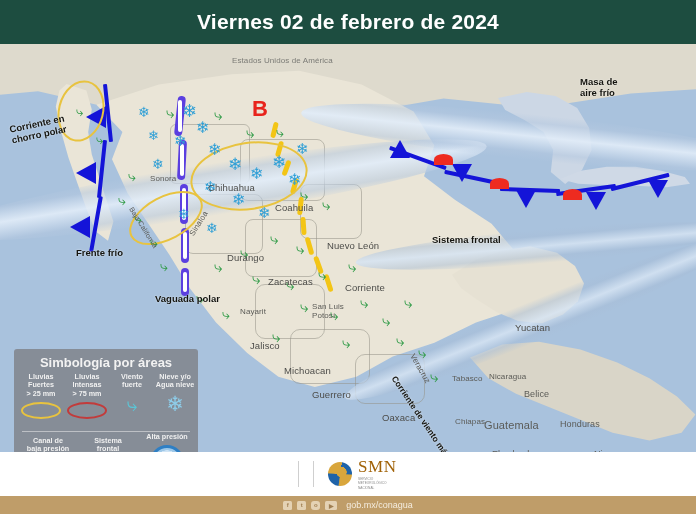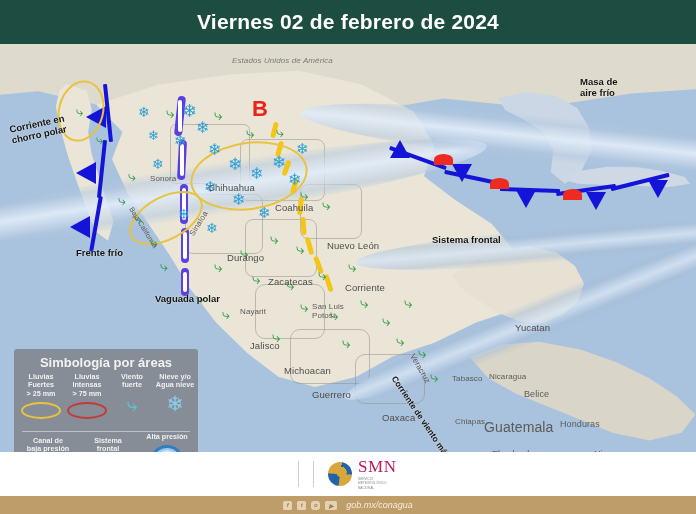--- a/index.html
+++ b/index.html
@@ -108,25 +108,25 @@
   .vsep { width:1px; height:26px; background:#cfcfcf; }
   .seal { width:24px; height:24px; border-radius:50%;
           background:radial-gradient(circle at 50% 45%, #f4f2ee 0 34%, #9aa09a 36% 52%, #6e766e 54% 72%, #cfd3cf 74% 100%);
           border:1px solid #b9bdb9; }
   .ma-text { line-height:1; }
   .ma-title { font-family:"Liberation Serif", serif; font-size:17px; font-weight:bold;
               color:#7b1431; letter-spacing:0.3px; }
   .ma-sub { font-size:3.6px; color:#8a8a8a; letter-spacing:0.25px; margin-top:2px; }
   .cona-title { font-family:"Liberation Serif", serif; font-size:16px; color:#3a3a3a; letter-spacing:1px; }
   .cona-sub { font-size:3.4px; color:#8a8a8a; letter-spacing:0.4px; margin-top:2px; }
-  .smn-title { font-family:"Liberation Serif", serif; font-size:17px; color:#be185d; letter-spacing:0.6px; }
+  .smn-title { font-family:"Liberation Serif", serif; font-size:17px; color:#a16207; letter-spacing:0.6px; }
   .smn-sub { font-size:3.2px; color:#8a8a8a; line-height:4.4px; margin-top:2px; }
 
   #socialbar { position:absolute; left:0; top:496px; width:696px; height:18px;
-               background:#bf9d69; display:flex; align-items:center; justify-content:center; gap:5px;font-style:italic; }
+               background:#bf9d69; display:flex; align-items:center; justify-content:center; gap:5px; }
   .sico { width:9px; height:9px; background:#e4d2b4; border-radius:1.5px;
           display:flex; align-items:center; justify-content:center;
           font-size:6px; color:#a07f52; font-weight:bold; }
   #social-url { color:#f4ecdf; font-size:9px; margin-left:4px; }
 </style>
 </head>
 <body>
 
 <div id="page">
 
@@ -253,23 +253,23 @@
     <div class="wi wind" style="left:222px;top:262px;font-size:14px;">⤷</div>
     <div class="wi wind" style="left:196px;top:246px;font-size:14px;">⤷</div>
     <div class="wi wind" style="left:128px;top:124px;font-size:14px;">⤷</div>
     <div class="wi wind" style="left:118px;top:148px;font-size:14px;">⤷</div>
     <div class="wi wind" style="left:134px;top:166px;font-size:14px;">⤷</div>
     <div class="wi wind" style="left:150px;top:190px;font-size:14px;">⤷</div>
     <div class="wi wind" style="left:160px;top:214px;font-size:14px;">⤷</div>
     <div class="wi wind" style="left:76px;top:60px;font-size:13px;">⤷</div>
     <div class="wi wind" style="left:96px;top:88px;font-size:13px;">⤷</div>
 
-    <div class="maplabel gray" style="left:232px;top:12px;font-style:italic;">Estados Unidos de América</div>
+    <div class="maplabel gray" style="left:232px;top:12px;">Estados Unidos de América</div>
     <div class="maplabel" style="left:524px;top:345px;font-size:9px;">Belice</div>
-    <div class="maplabel" style="left:484px;top:375px;font-size:14px;">Guatemala</div>
+    <div class="maplabel" style="left:484px;top:375px;font-size:11px;">Guatemala</div>
     <div class="maplabel" style="left:560px;top:375px;font-size:9px;">Honduras</div>
     <div class="maplabel" style="left:492px;top:405px;font-size:9px;">El salvador</div>
     <div class="maplabel" style="left:594px;top:405px;font-size:9px;">Nicaragua</div>
 
     <div class="maplabel big" style="left:208px;top:138px;">Chihuahua</div>
     <div class="maplabel big" style="left:275px;top:158px;">Coahuila</div>
     <div class="maplabel big" style="left:227px;top:208px;">Durango</div>
     <div class="maplabel big" style="left:268px;top:232px;">Zacatecas</div>
     <div class="maplabel big" style="left:327px;top:196px;">Nuevo León</div>
     <div class="maplabel big" style="left:345px;top:238px;">Corriente</div>

